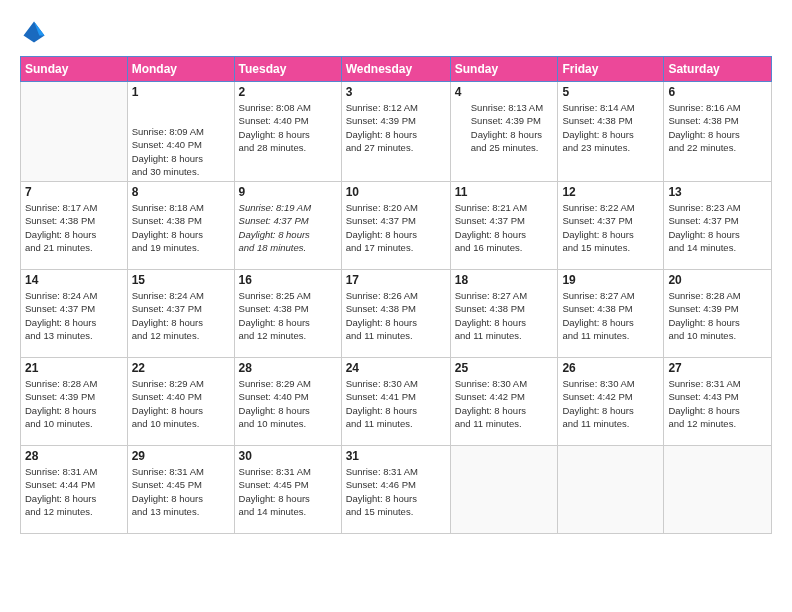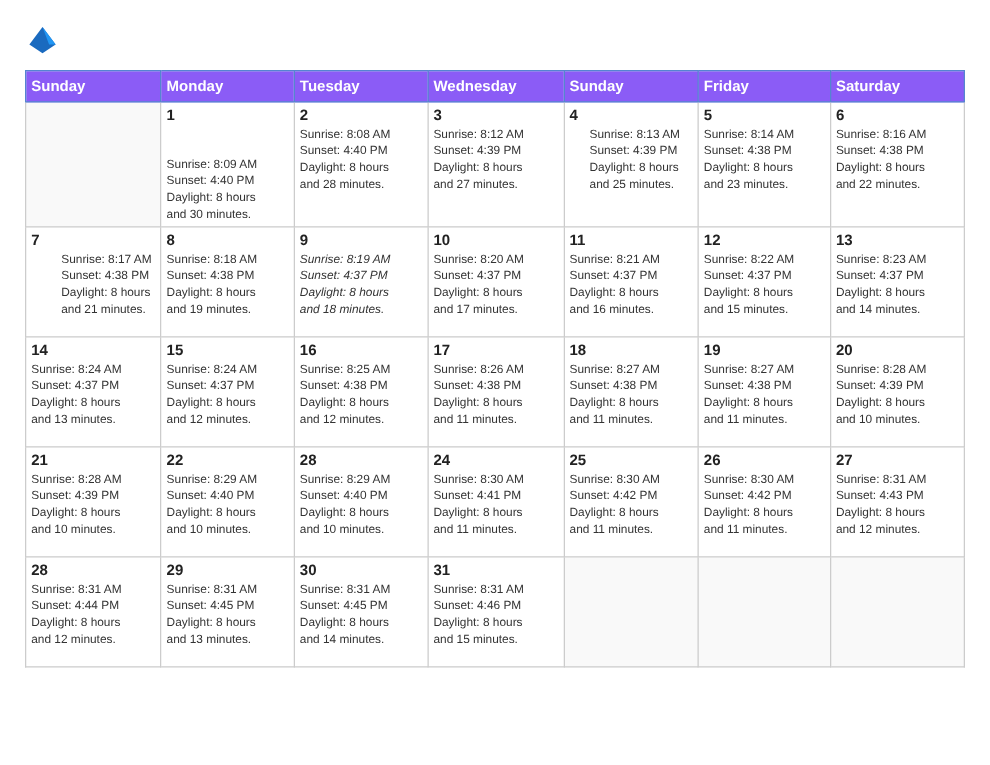--- a/index.html
+++ b/index.html
@@ -51,21 +51,21 @@
     .location-title {
       font-size: 15px;
       color: #444;
     }
     .calendar {
       width: 100%;
       border-collapse: collapse;
       border: 1px solid #ccc;
     }
     .calendar th {
-      background-color: #8b5cf6;
+      background-color: #ec4899;
       color: #fff;
       font-size: 12px;
       font-weight: bold;
       padding: 5px 4px;
       text-align: left;
       border: 1px solid #5585d0;
     }
     .calendar td {
       border: 1px solid #ccc;
       vertical-align: top;
@@ -166,21 +166,21 @@
             <div class="day-number">6</div>
             <div class="day-info" style="white-space: pre-line;">Sunrise: 8:16 AM
 Sunset: 4:38 PM
 Daylight: 8 hours
 and 22 minutes.</div>
           </td>
         </tr>
         <tr>
           <td>
             <div class="day-number">7</div>
-            <div class="day-info" style="white-space: pre-line; margin-left: 24px;">Sunrise: 8:17 AM
+            <div class="day-info" style="white-space: pre-line;">Sunrise: 8:17 AM
 Sunset: 4:38 PM
 Daylight: 8 hours
 and 21 minutes.</div>
           </td>
           <td>
             <div class="day-number">8</div>
             <div class="day-info" style="white-space: pre-line;">Sunrise: 8:18 AM
 Sunset: 4:38 PM
 Daylight: 8 hours
 and 19 minutes.</div>

